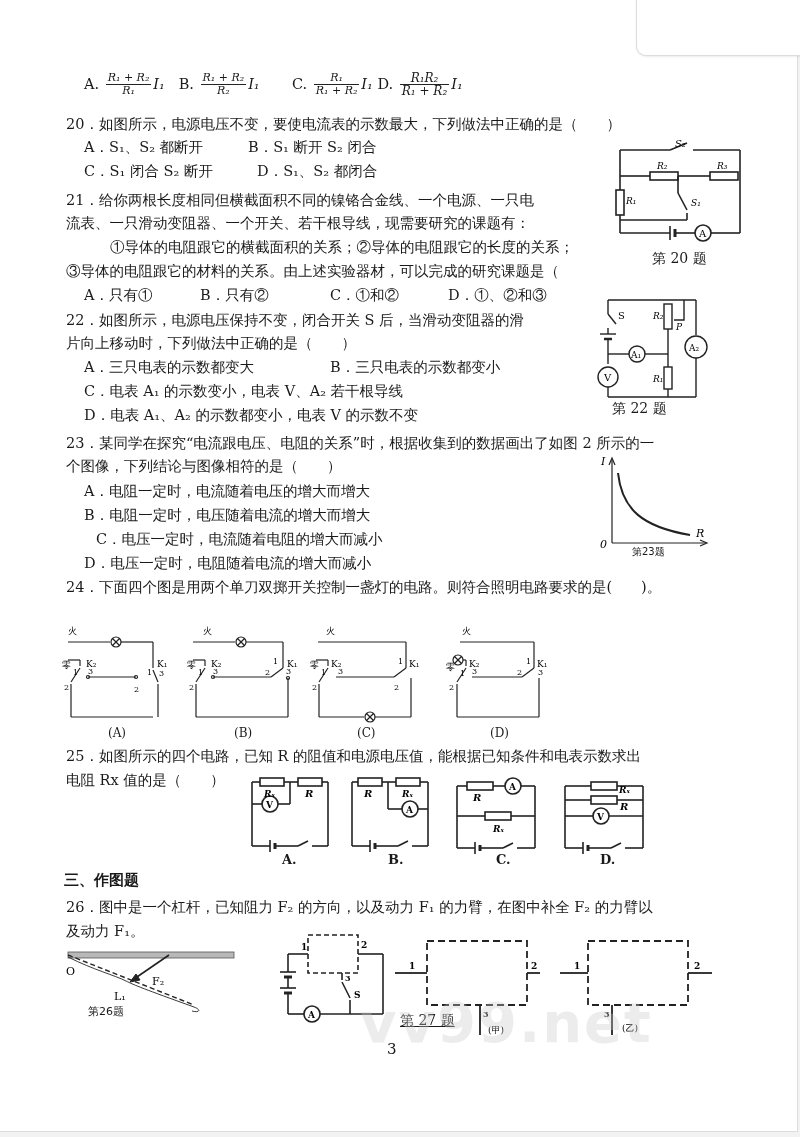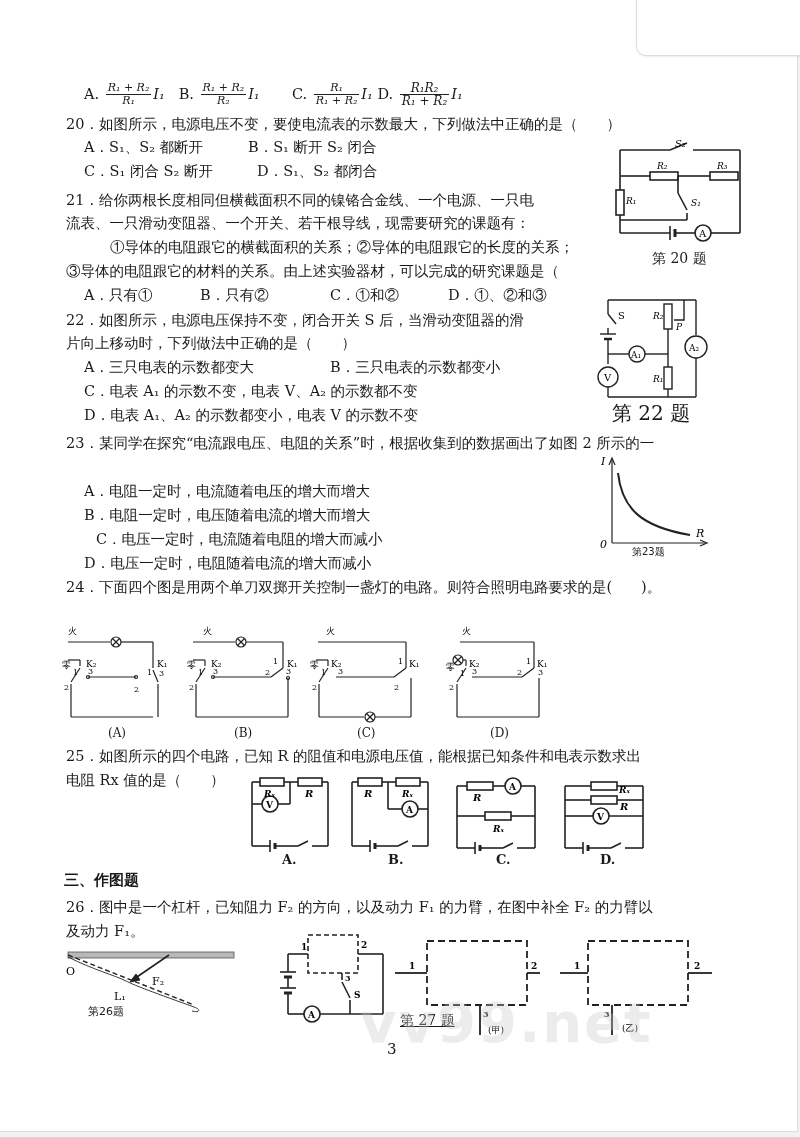--- a/index.html
+++ b/index.html
@@ -1,21 +1,21 @@
 <!DOCTYPE html>
 <html><head>
 <meta charset="utf-8">
 <style>
   html, body { margin:0; padding:0; }
   body { width:800px; height:1137px; background:#f2f2f2; position:relative; overflow:hidden;
          font-family:"DejaVu Serif", "Liberation Serif", serif; color:#1a1a1a; }
   .page { position:absolute; left:0; top:0; width:797px; height:1131px; background:#fff; border-right:1px solid #ddd; border-bottom:1px solid #ddd; }
   .corner-box { position:absolute; left:636px; top:-4px; width:170px; height:58px; background:#fff; border:1px solid #ddd; border-radius:0 0 0 10px; box-shadow:0 1px 2px rgba(0,0,0,0.08); }
   .line { position:absolute; font-size:14.5px; line-height:20px; white-space:nowrap; }
-  .frac { display:inline-block; vertical-align:middle; text-align:center; font-style:italic; font-size:11px; line-height:12px; margin:10px 2px; }
+  .frac { display:inline-block; vertical-align:middle; text-align:center; font-style:italic; font-size:11px; line-height:12px; margin:0 2px; }
   .frac .num { display:block; border-bottom:1px solid #222; padding:0 2px; }
   .frac .den { display:block; padding:0 2px; }
   .it { font-style:italic; }
   .section { font-family:"DejaVu Sans", "Liberation Sans", sans-serif; font-weight:bold; font-size:15px; }
   svg { position:absolute; overflow:visible; }
   svg text { font-family:"DejaVu Serif", "Liberation Serif", serif; }
   .cap { position:absolute; font-size:13px; white-space:nowrap; }
   .watermark { position:absolute; left:360px; top:990px; font-family:"DejaVu Sans", "Liberation Sans", sans-serif; font-weight:bold; font-size:56px; color:rgba(200,200,200,0.35); letter-spacing:2px; }
   .pagenum { position:absolute; left:387px; top:1040px; font-size:15px; }
 </style>
@@ -80,21 +80,21 @@
   <div class="line" style="left:66px;top:261px;">③导体的电阻跟它的材料的关系。由上述实验器材，可以完成的研究课题是（</div>
   <div class="line" style="left:84px;top:285px;">A．只有①</div>
   <div class="line" style="left:200px;top:285px;">B．只有②</div>
   <div class="line" style="left:330px;top:285px;">C．①和②</div>
   <div class="line" style="left:448px;top:285px;">D．①、②和③</div>
 
   <div class="line" style="left:66px;top:310px;">22．如图所示，电源电压保持不变，闭合开关 S 后，当滑动变阻器的滑</div>
   <div class="line" style="left:66px;top:333px;">片向上移动时，下列做法中正确的是（　　）</div>
   <div class="line" style="left:84px;top:357px;">A．三只电表的示数都变大</div>
   <div class="line" style="left:330px;top:357px;">B．三只电表的示数都变小</div>
-  <div class="line" style="left:84px;top:381px;">C．电表 A₁ 的示数不变，电表 V、A₂ 的示数都不变</div>
+  <div class="line" style="left:84px;top:381px;">C．电表 A₁ 的示数变小，电表 V、A₂ 若干根导线</div>
   <div class="line" style="left:84px;top:405px;">D．电表 A₁、A₂ 的示数都变小，电表 V 的示数不变</div>
 
   <svg style="left:596px;top:292px;" width="115" height="110">
     <g stroke="#222" stroke-width="1.4" fill="none">
       <line x1="12" y1="8" x2="100" y2="8"></line>
       <line x1="12" y1="8" x2="12" y2="22"></line>
       <line x1="12" y1="22" x2="20" y2="32"></line>
       <line x1="12" y1="36" x2="12" y2="42"></line>
       <line x1="4" y1="42" x2="20" y2="42"></line>
       <line x1="8" y1="47" x2="16" y2="47" stroke-width="2.5"></line>
@@ -115,23 +115,24 @@
       <line x1="100" y1="66" x2="100" y2="105"></line>
     </g>
     <text x="22" y="27" font-size="10">S</text>
     <text x="57" y="27" font-size="9" font-style="italic">R₂</text>
     <text x="80" y="38" font-size="9" font-style="italic">P</text>
     <text x="35" y="66" font-size="9">A₁</text>
     <text x="93" y="59" font-size="9">A₂</text>
     <text x="8" y="89" font-size="10">V</text>
     <text x="57" y="90" font-size="9" font-style="italic">R₁</text>
   </svg>
-  <div class="cap" style="left:612px;top:400px;font-size:20px;">第 22 题</div>
+  <div class="cap" style="left:612px;top:400px;font-size:14px;">第 22 题</div>
 
   <div class="line" style="left:66px;top:433px;">23．某同学在探究“电流跟电压、电阻的关系”时，根据收集到的数据画出了如图 2 所示的一</div>
+  <div class="line" style="left:66px;top:456px;">个图像，下列结论与图像相符的是（　　）</div>
   <div class="line" style="left:84px;top:505px;">B．电阻一定时，电压随着电流的增大而增大</div>
   <div class="line" style="left:84px;top:481px;">A．电阻一定时，电流随着电压的增大而增大</div>
   <div class="line" style="left:96px;top:529px;">C．电压一定时，电流随着电阻的增大而减小</div>
   <div class="line" style="left:84px;top:553px;">D．电压一定时，电阻随着电流的增大而减小</div>
 
   <svg style="left:598px;top:455px;" width="115" height="100">
     <g stroke="#222" stroke-width="1.2" fill="none">
       <line x1="14" y1="88" x2="14" y2="5"></line>
       <polyline points="11,10 14,3 17,10"></polyline>
       <line x1="14" y1="88" x2="108" y2="88"></line>

